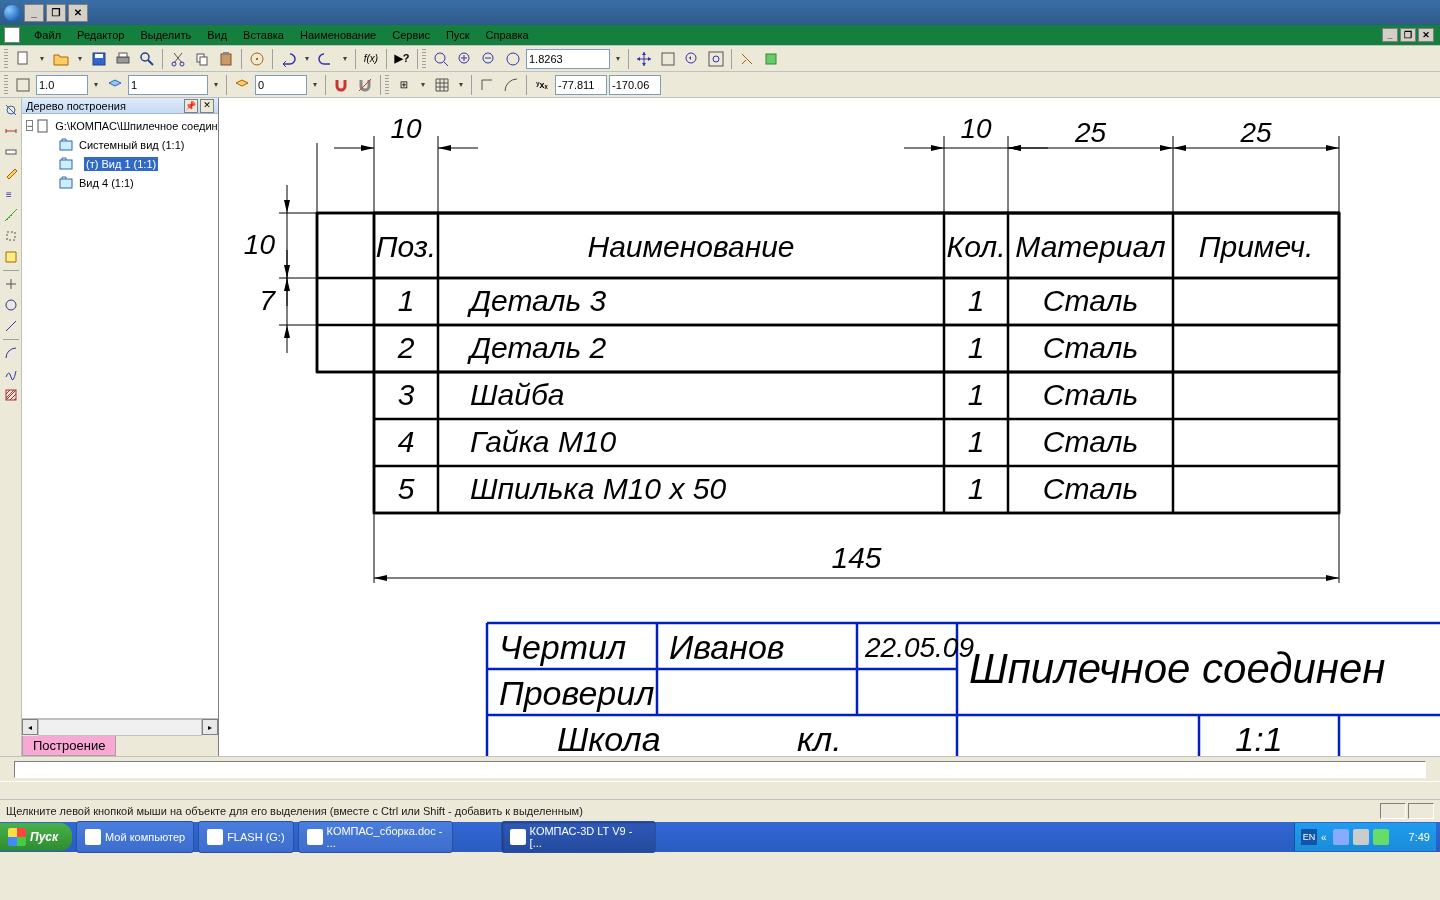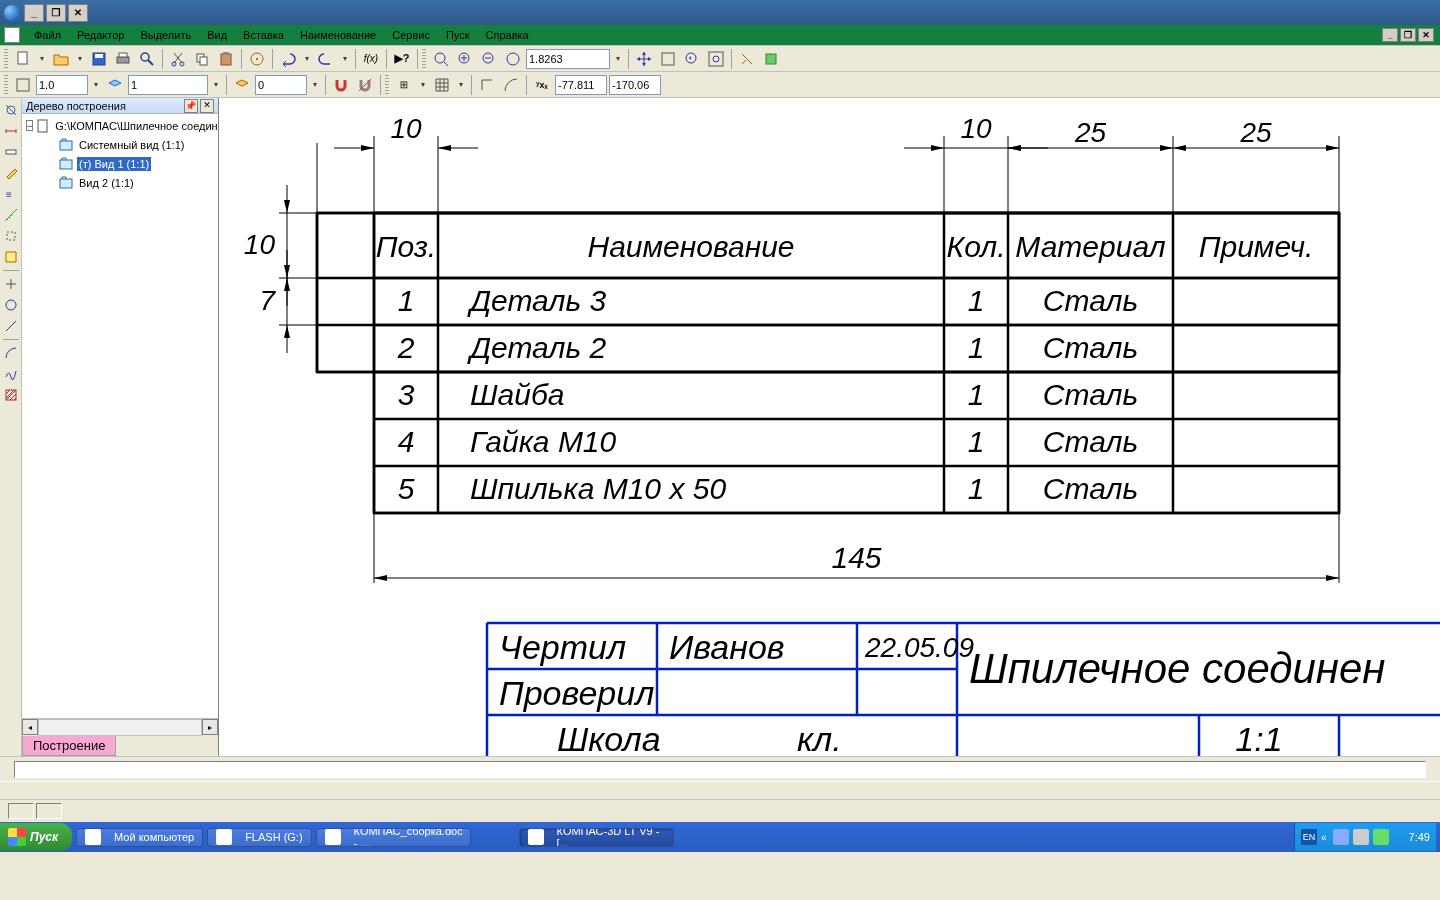--- a/index.html
+++ b/index.html
@@ -61,21 +61,21 @@
 .lower-strip .entry { flex:1; height:17px; border:1px solid #fff; border-top-color:#808080; border-left-color:#808080; background:#fff; }
 
 .status-strip { height:23px; background:#ece9d8; border-top:1px solid #c0c0c0; display:flex; align-items:center; padding:0 6px; }
 .status-strip .st-text { flex:1; color:#202020; }
 .status-strip .st-box { width:26px; height:16px; border:1px solid #fff; border-top-color:#808080; border-left-color:#808080; margin-left:2px; }
 
 
 .taskbar { height:30px; background:linear-gradient(#3168d5,#2a5cc0); display:flex; align-items:center; padding-right:4px; }
 .start-btn { height:28px; padding:0 14px 0 8px; background:linear-gradient(#47b24a,#2f8a30); color:#fff; border-radius:0 12px 12px 0; font-weight:bold; font-style:italic; font-size:12px; display:flex; align-items:center; gap:4px; }
 .start-btn .flag { width:18px;height:18px; background:conic-gradient(#f44 0 25%,#4c4 0 50%,#48f 0 75%,#fd4 0 100%); border-radius:2px; }
-.task-item { height:19px; padding:0 8px; margin-left:4px; background:linear-gradient(#4a7ede,#3d6ccc); border:1px solid #2a50a0; border-radius:3px; color:#fff; display:flex; align-items:center; gap:13px; max-width:155px; overflow:hidden; font-size:11px; }
+.task-item { height:32px; padding:0 8px; margin-left:4px; background:linear-gradient(#4a7ede,#3d6ccc); border:1px solid #2a50a0; border-radius:3px; color:#fff; display:flex; align-items:center; gap:4px; max-width:155px; overflow:hidden; font-size:11px; }
 .task-item .ti-icon { width:16px;height:16px; background:#fff; border-radius:2px; flex-shrink:0; }
 .task-item.active { background:linear-gradient(#2f5ab8,#244a9e); box-shadow:inset 1px 1px 2px rgba(0,0,0,.3);margin-left:48px; }
 .tray { margin-left:auto; height:28px; background:linear-gradient(#1f9def,#1b8cd8); display:flex; align-items:center; padding:0 6px; gap:4px; border-left:1px solid #0a5aa0; }
 .tray .tr-icon { width:16px;height:16px; }
 .tray .clock { color:#fff; font-size:11px; margin-left:16px; }
 .tray .expand-tray { color:#fff; font-size:10px; margin-right:2px; }
 
 
 .canvas-wrap svg { position:absolute; top:0; left:0; }
 </style>
@@ -421,37 +421,37 @@
       <div id="tree-items">
           <div class="tnode" style="padding-left: 34px;">
             <div class="ticon">
               <svg width="14" height="14">
                 <rect x="1" y="3" width="12" height="9" fill="#cef" stroke="#36a"></rect>
                 <path d="M3 3v-2h4v2" stroke="#36a" fill="none"></path>
               </svg>
             </div>
             <span class="tlabel">Системный вид (1:1)</span>
           </div>
-          <div class="tnode sel" style="padding-left: 34px;">
+          <div class="tnode sel" style="padding-left: 34px; gap: 7px;">
             <div class="ticon">
               <svg width="14" height="14">
                 <rect x="1" y="3" width="12" height="9" fill="#cef" stroke="#36a"></rect>
                 <path d="M3 3v-2h4v2" stroke="#36a" fill="none"></path>
               </svg>
             </div>
             <span class="tlabel">(т) Вид 1 (1:1)</span>
           </div>
           <div class="tnode" style="padding-left: 34px;">
             <div class="ticon">
               <svg width="14" height="14">
                 <rect x="1" y="3" width="12" height="9" fill="#cef" stroke="#36a"></rect>
                 <path d="M3 3v-2h4v2" stroke="#36a" fill="none"></path>
               </svg>
             </div>
-            <span class="tlabel">Вид 2 (1:1)</span>
+            <span class="tlabel">Вид 4 (1:1)</span>
           </div>
         </div>
     </div>
     <div class="tree-scroll">
       <div class="sc-btn">◂</div>
       <div class="sc-track"></div>
       <div class="sc-btn">▸</div>
     </div>
     <div class="tree-tab">
       <div class="tt">Построение</div>
@@ -567,20 +567,21 @@
   </div>
 </div>
 
 <div class="lower-strip">
   <div class="entry"></div>
 </div>
 
 <div style="height:18px;background:#ece9d8;border-top:1px solid #fff;"></div>
 
 <div class="status-strip">
+  <span class="st-text">Щелкните левой кнопкой мыши на объекте для его выделения (вместе с Ctrl или Shift - добавить к выделенным)</span>
   <div class="st-box"></div>
   <div class="st-box"></div>
 </div>
 
 <div class="taskbar">
   <div class="start-btn">
     <div class="flag"></div>
     <span>Пуск</span>
   </div>
   <div id="task-items" style="display:flex;">

